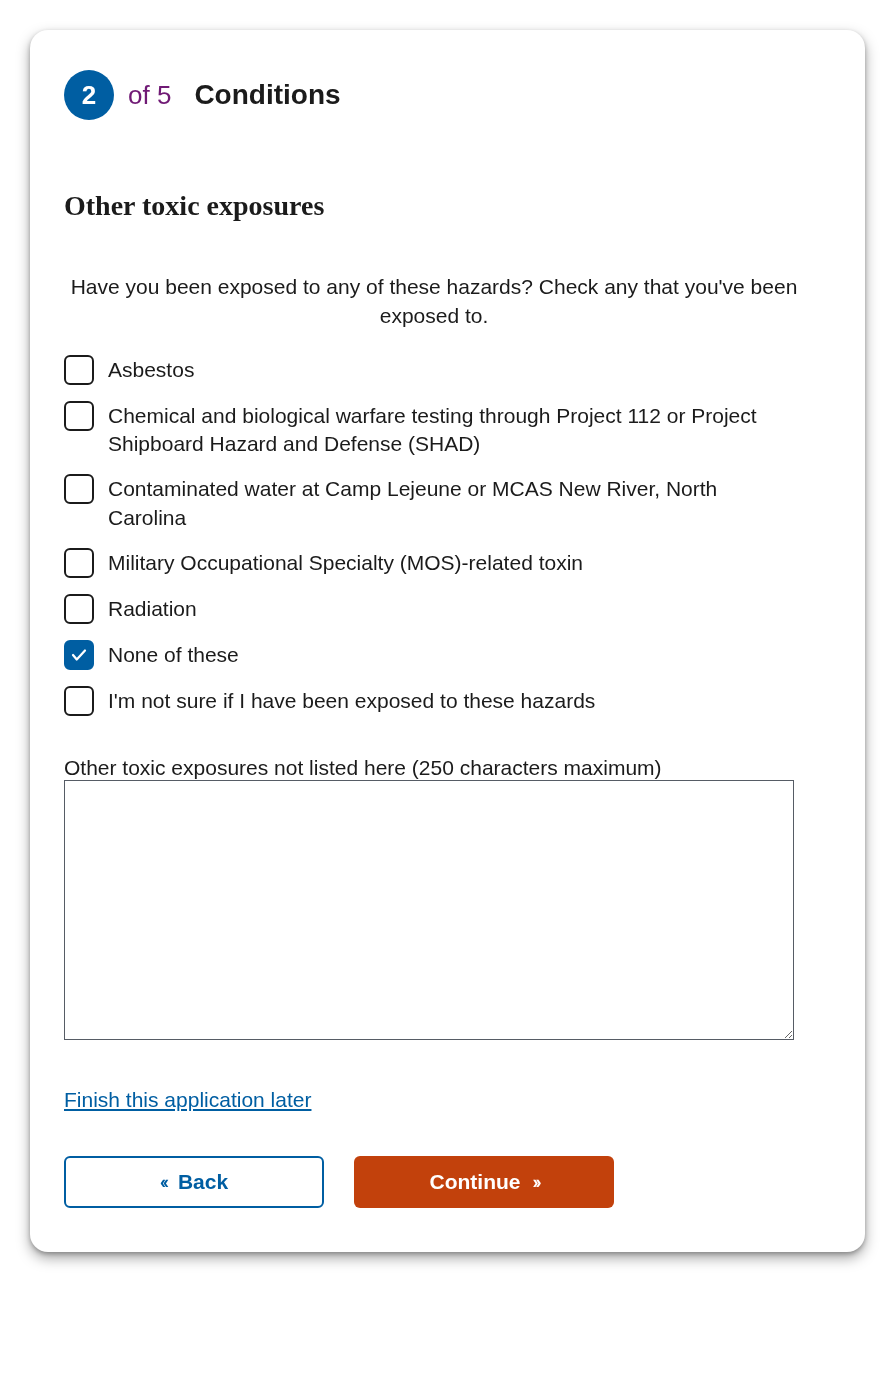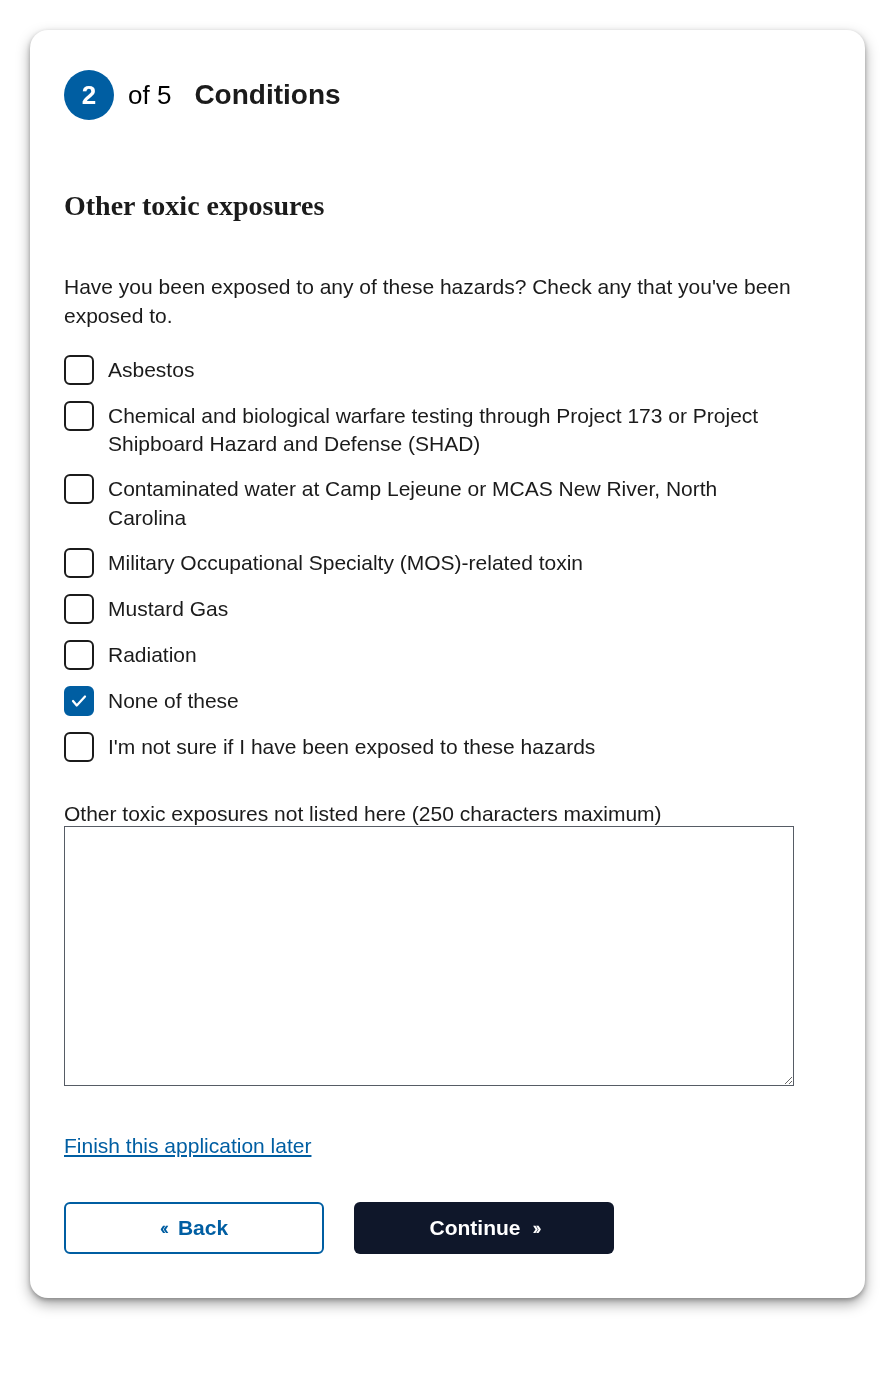--- a/index.html
+++ b/index.html
@@ -36,21 +36,21 @@
     border-radius: 50%;
     background: #005ea2;
     color: #fff;
     display: flex;
     align-items: center;
     justify-content: center;
     font-size: 26px;
     font-weight: 600;
   }
   .step-of {
-    color: #000000;
+    color: #701a75;
     font-size: 26px;
   }
   .step-title {
     font-size: 28px;
     font-weight: 700;
     color: #1b1b1b;
     margin-left: 9px;
   }
 
   .section-heading {
@@ -58,20 +58,21 @@
     font-size: 28px;
     font-weight: 700;
     margin-bottom: 50px;
   }
 
   .question {
     font-size: 21px;
     line-height: 1.4;
     margin-bottom: 24px;
     max-width: 740px;
+    text-align: center;
   }
 
   .checkbox-list {
     display: flex;
     flex-direction: column;
     gap: 16px;
     margin-bottom: 40px;
   }
   .checkbox-row {
     display: flex;
@@ -153,21 +154,21 @@
     align-items: center;
     justify-content: center;
     gap: 12px;
   }
   .btn-back {
     background: #fff;
     color: #005ea2;
     border: 2px solid #005ea2;
   }
   .btn-continue {
-    background: #0f172a;
+    background: #c2410c;
     color: #fff;
     border: none;
   }
   .chev {
     font-size: 18px;
     letter-spacing: -3px;
   }
 </style>
 </head>
 <body>
@@ -188,33 +189,29 @@
     <div class="question">Have you been exposed to any of these hazards? Check any that you've been exposed to.</div>
 
     <div class="checkbox-list" id="checkbox-list">
 
     <div class="checkbox-row">
           <div class="checkbox"></div>
           <div class="checkbox-label">Asbestos</div>
         </div>
         <div class="checkbox-row">
           <div class="checkbox"></div>
-          <div class="checkbox-label">Chemical and biological warfare testing through Project 173 or Project Shipboard Hazard and Defense (SHAD)</div>
+          <div class="checkbox-label">Chemical and biological warfare testing through Project 112 or Project Shipboard Hazard and Defense (SHAD)</div>
         </div>
         <div class="checkbox-row">
           <div class="checkbox"></div>
           <div class="checkbox-label">Contaminated water at Camp Lejeune or MCAS New River, North Carolina</div>
         </div>
         <div class="checkbox-row">
           <div class="checkbox"></div>
           <div class="checkbox-label">Military Occupational Specialty (MOS)-related toxin</div>
-        </div>
-        <div class="checkbox-row">
-          <div class="checkbox"></div>
-          <div class="checkbox-label">Mustard Gas</div>
         </div>
         <div class="checkbox-row">
           <div class="checkbox"></div>
           <div class="checkbox-label">Radiation</div>
         </div>
         <div class="checkbox-row">
           <div class="checkbox checked">
             <svg viewBox="0 0 24 24">
               <polyline points="4 12 9 18 20 6"></polyline>
             </svg>

